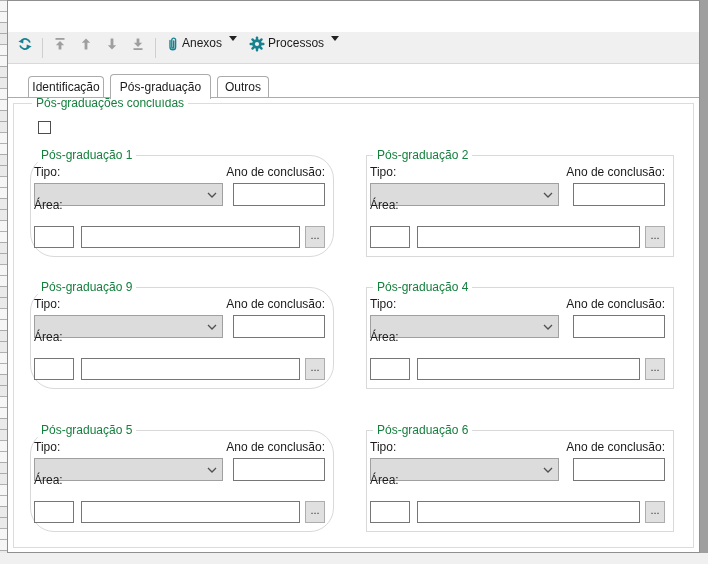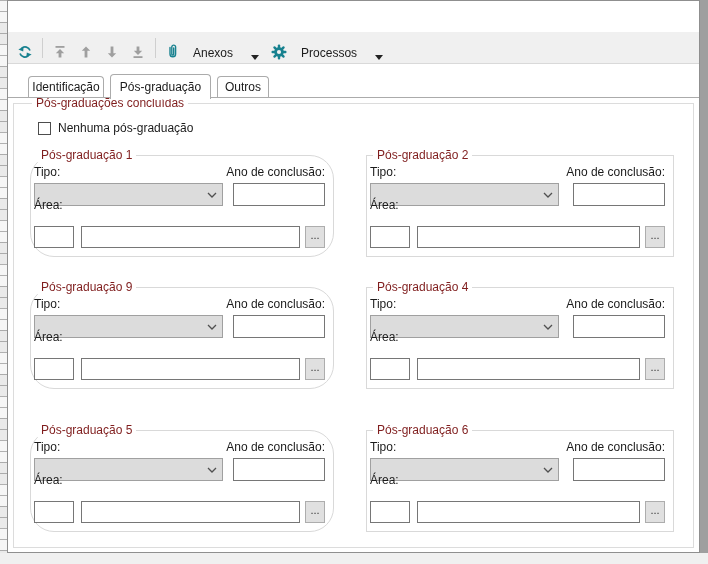--- a/index.html
+++ b/index.html
@@ -19,40 +19,40 @@
   
   .dialog { position:absolute; left:7px; top:0; width:693px; height:553px;
     background:#fff; border:1px solid #8f8f8f; }
 
   .titlebar { position:absolute; left:0; top:0; right:0; height:30px; background:#fff;
     border-bottom:1px solid #dcdcdc; display:flex; align-items:center; padding-left:8px;
     font-size:13px; color:#000; }
 
   .toolbar { position:absolute; left:0; top:31px; right:0; height:32px; background:#f0f0f0;
     border-bottom:1px solid #d9d9d9; display:flex; align-items:center; padding-left:4px; }
-  .tb-btn { height:26px; display:flex; align-items:flex-end; gap:14px; padding:0 5px; border:1px solid transparent; }
+  .tb-btn { height:26px; display:flex; align-items:flex-start; gap:3px; padding:0 5px; border:1px solid transparent; }
   .tb-sep { width:1px; height:20px; background:#cfcfcf; margin:0 4px; }
   .tb-label { font-size:12px; color:#1b1b1b; }
   .caret { width:0; height:0; border-left:4px solid transparent; border-right:4px solid transparent; border-top:5px solid #222; margin-left:4px; }
   .arrow-btn { padding:0 4px; }
 
   
   .tab { position:absolute; background:#fff; border:1px solid #ababab; border-bottom:none;
     border-radius:4px 4px 0 0; display:flex; align-items:center; justify-content:center;
     font-size:12px; z-index:3; }
   .tab.inactive { top:76px; height:21px; z-index:2; }
   .tab.active { top:74px; height:25px; background:#fff; }
   .tab1 { left:28px; width:76px; }
   .tab2 { left:110px; width:101px; }
   .tab3 { left:217px; width:52px; }
   .tab-content-border { position:absolute; left:8px; top:97px; width:691px; height:1px; background:#ababab; z-index:1; }
 
   
   .groupbox { position:absolute; border:1px solid #d9d9d9; background:#fff; }
-  .gb-caption { position:absolute; top:-8px; left:6px; background:#fff; padding:0 4px; white-space:nowrap; font-size:12px; color:#7f1d1d; }
+  .gb-caption { position:absolute; top:-8px; left:6px; background:#fff; padding:0 4px; white-space:nowrap; font-size:12px; color:#15803d; }
   .outer-gb { left:13px; top:103px; width:681px; height:445px; border-color:#dcdcdc; }
   .outer-gb .gb-caption { left:18px; }
 
   .checkbox-row { position:absolute; left:24px; top:17px; display:flex; align-items:center; gap:7px; }
   .checkbox { width:13px; height:13px; background:#fff; border:1px solid #4d4d4d; }
 
   .pg { height:102px; }
   .col-l { width:304px; }
   .col-r { width:308px;padding-left:16px; }
   .r1 { top:155px; } .r2 { top:287px; } .r3 { top:430px; }
@@ -172,21 +172,20 @@
     <span>Pós-graduação</span>
   </div>
   <div class="tab tab3 inactive">
     <span>Outros</span>
   </div>
 
   <div class="groupbox outer-gb">
     <span class="gb-caption">Pós-graduações concluídas</span>
     <div class="checkbox-row">
       <div class="checkbox"></div>
-      <span>Nenhuma pós-graduação</span>
     </div>
   </div>
 
   <div class="groupbox pg cL col-l r1">
     <span class="gb-caption">Pós-graduação 1</span>
     <span class="lbl lbl-tipo">Tipo:</span>
     <span class="lbl lbl-ano">Ano de conclusão:</span>
     <div class="combo">
       <span class="combo-value"></span>
       <span class="combo-chevron">

